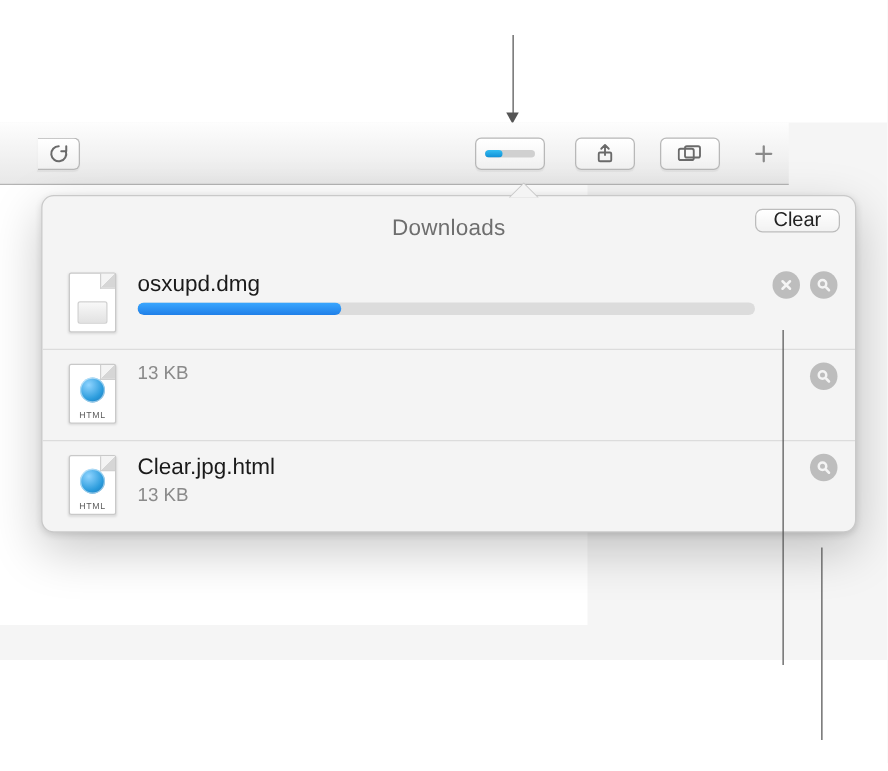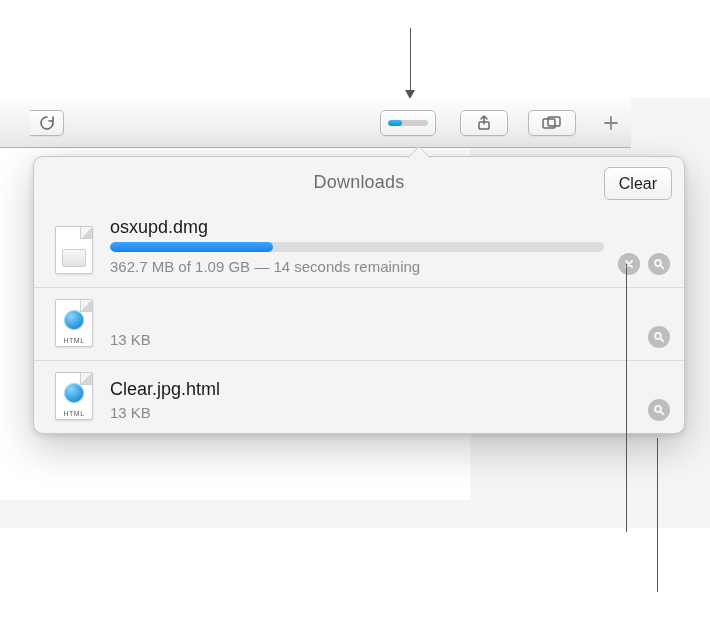--- a/index.html
+++ b/index.html
@@ -84,33 +84,33 @@
       display: flex;
       align-items: center;
       justify-content: center;
       position: relative;
     }
     .popover-title { font-size: 18px; color: #6e6e6e; letter-spacing: .2px;}
     .clear-btn {
       position: absolute;
       right: 12px;
       top: 10px;
-      height: 33px;
+      height: 19px;
       padding: 0 14px;
       font-size: 16px;
       color: #222;
       border: 1px solid #bcbcbc;
       border-radius: 6px;
       background: linear-gradient(to bottom,#ffffff,#f2f2f2);
       box-shadow: 0 1px 0 rgba(255,255,255,.6) inset;
     }
     .list { }
     .row {
       display: flex;
-      align-items: flex-end;
+      align-items: flex-start;
       padding: 10px 14px 12px 18px;
       border-top: 1px solid #dcdcdc;
       gap: 14px;
     }
     .row:first-child { border-top: none; }
     .file-icon {
       width: 44px; height: 50px; flex: 0 0 44px;
       display:flex; align-items:center; justify-content:center;
     }
     .file-body { flex: 1 1 auto; min-width: 0; }
@@ -197,21 +197,20 @@
         <div class="doc">
             <div class="fold"></div>
             <div class="badge-dmg"></div>
           </div>
       </div>
       <div class="file-body">
         <div class="fname">osxupd.dmg</div>
         <div class="progress-track">
           <div class="progress-fill" style="width:33%"></div>
         </div>
-        <div class="subtext">362.7 MB of 1.09 GB — 14 seconds remaining</div>
       </div>
       <div class="row-actions">
         <div class="circ-btn">
           <svg width="10" height="10" viewBox="0 0 10 10">
             <path d="M2 2l6 6M8 2l-6 6" stroke="#f4f4f4" stroke-width="2" stroke-linecap="round"></path>
           </svg>
         </div>
         <div class="circ-btn">
           <svg width="12" height="12" viewBox="0 0 12 12">
             <circle cx="5" cy="5" r="3" fill="none" stroke="#f4f4f4" stroke-width="2"></circle>

